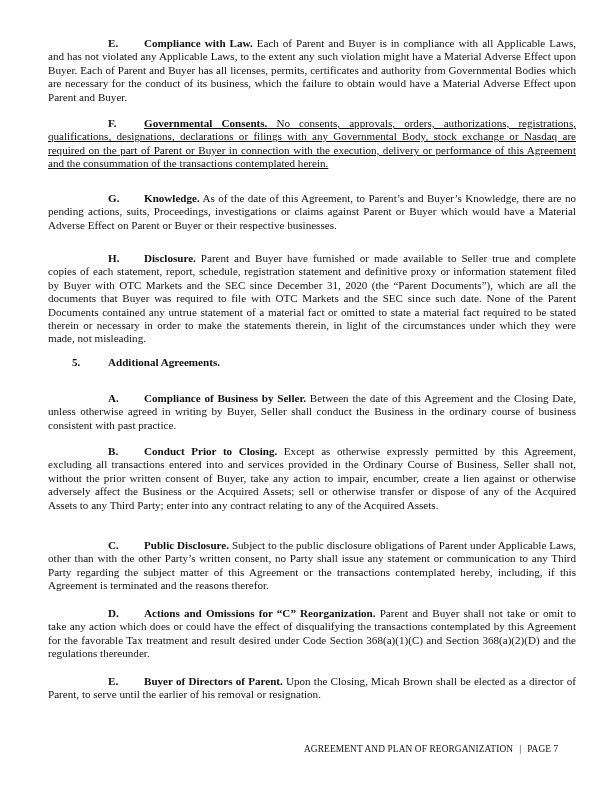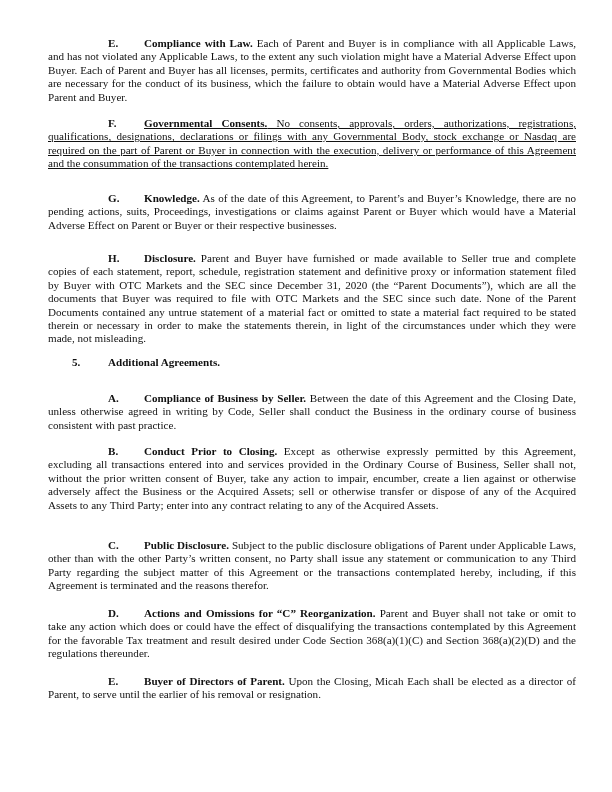--- a/index.html
+++ b/index.html
@@ -35,33 +35,36 @@
 
   <div class="para" style="top:252px;">
     <span class="letter">H.</span><span class="head">Disclosure.</span><span> Parent and Buyer have furnished or made available to Seller true and complete copies of each statement, report, schedule, registration statement and definitive proxy or information statement filed by Buyer with OTC Markets and the SEC since December 31, 2020 (the “Parent Documents”), which are all the documents that Buyer was required to file with OTC Markets and the SEC since such date. None of the Parent Documents contained any untrue statement of a material fact or omitted to state a material fact required to be stated therein or necessary in order to make the statements therein, in light of the circumstances under which they were made, not misleading.</span>
   </div>
 
   <div class="section" style="top:356px;">
     <span class="num">5.</span><span>Additional Agreements.</span>
   </div>
 
   <div class="para" style="top:392px;">
-    <span class="letter">A.</span><span class="head">Compliance of Business by Seller.</span><span> Between the date of this Agreement and the Closing Date, unless otherwise agreed in writing by Code, Seller shall conduct the Business in the ordinary course of business consistent with past practice.</span>
+    <span class="letter">A.</span><span class="head">Compliance of Business by Seller.</span><span> Between the date of this Agreement and the Closing Date, unless otherwise agreed in writing by Buyer, Seller shall conduct the Business in the ordinary course of business consistent with past practice.</span>
   </div>
 
   <div class="para" style="top:445px;">
     <span class="letter">B.</span><span class="head">Conduct Prior to Closing.</span><span> Except as otherwise expressly permitted by this Agreement, excluding all transactions entered into and services provided in the Ordinary Course of Business, Seller shall not, without the prior written consent of Buyer, take any action to impair, encumber, create a lien against or otherwise adversely affect the Business or the Acquired Assets; sell or otherwise transfer or dispose of any of the Acquired Assets to any Third Party; enter into any contract relating to any of the Acquired Assets.</span>
   </div>
 
   <div class="para" style="top:539px;">
     <span class="letter">C.</span><span class="head">Public Disclosure.</span><span> Subject to the public disclosure obligations of Parent under Applicable Laws, other than with the other Party’s written consent, no Party shall issue any statement or communication to any Third Party regarding the subject matter of this Agreement or the transactions contemplated hereby, including, if this Agreement is terminated and the reasons therefor.</span>
   </div>
 
   <div class="para" style="top:607px;">
     <span class="letter">D.</span><span class="head">Actions and Omissions for “C” Reorganization.</span><span> Parent and Buyer shall not take or omit to take any action which does or could have the effect of disqualifying the transactions contemplated by this Agreement for the favorable Tax treatment and result desired under Code Section 368(a)(1)(C) and Section 368(a)(2)(D) and the regulations thereunder.</span>
   </div>
 
   <div class="para" style="top:675px;">
-    <span class="letter">E.</span><span class="head">Buyer of Directors of Parent.</span><span> Upon the Closing, Micah Each shall be elected as a director of Parent, to serve until the earlier of his removal or resignation.</span>
+    <span class="letter">E.</span><span class="head">Buyer of Directors of Parent.</span><span> Upon the Closing, Micah Brown shall be elected as a director of Parent, to serve until the earlier of his removal or resignation.</span>
   </div>
 
+  <div class="footer">
+    <span>AGREEMENT AND PLAN OF REORGANIZATION</span><span class="sep">|</span><span>PAGE 7</span>
+  </div>
 
 </div>
 
 </body></html>

